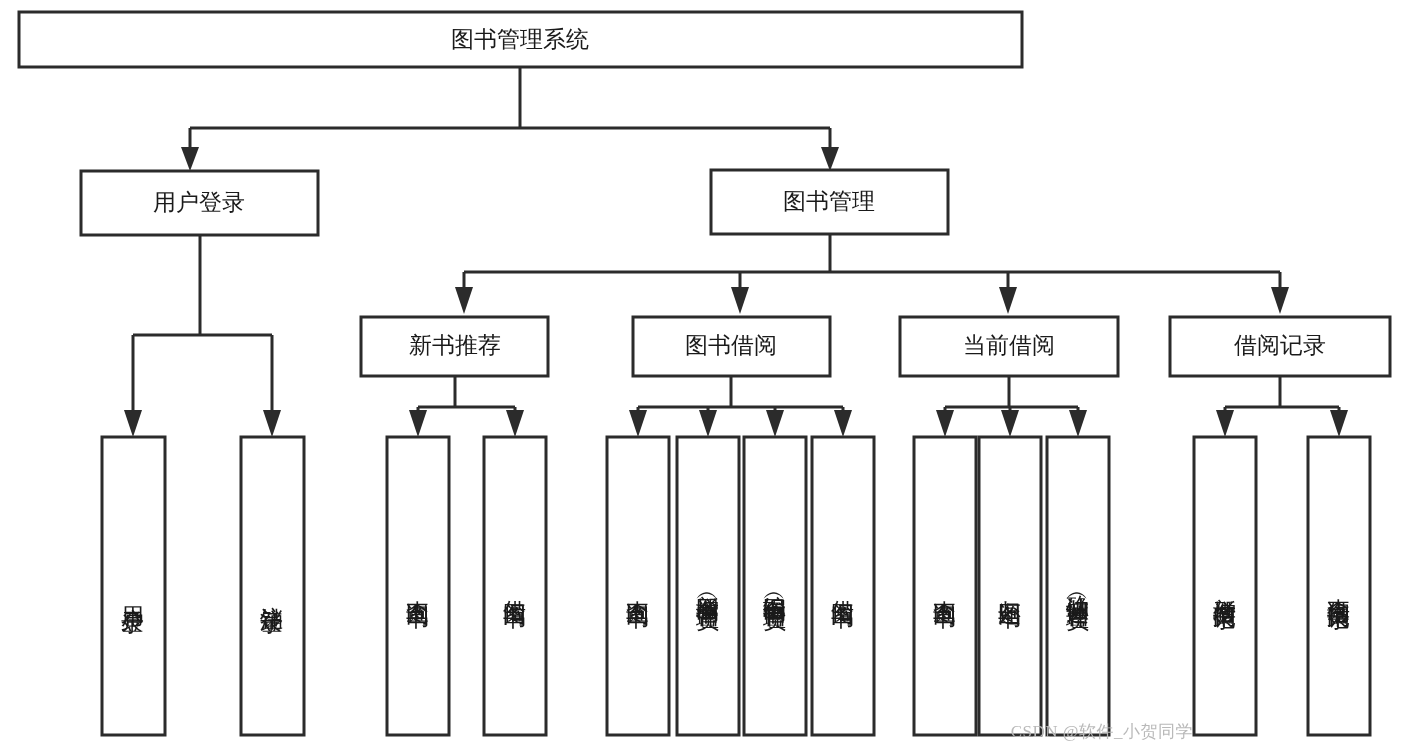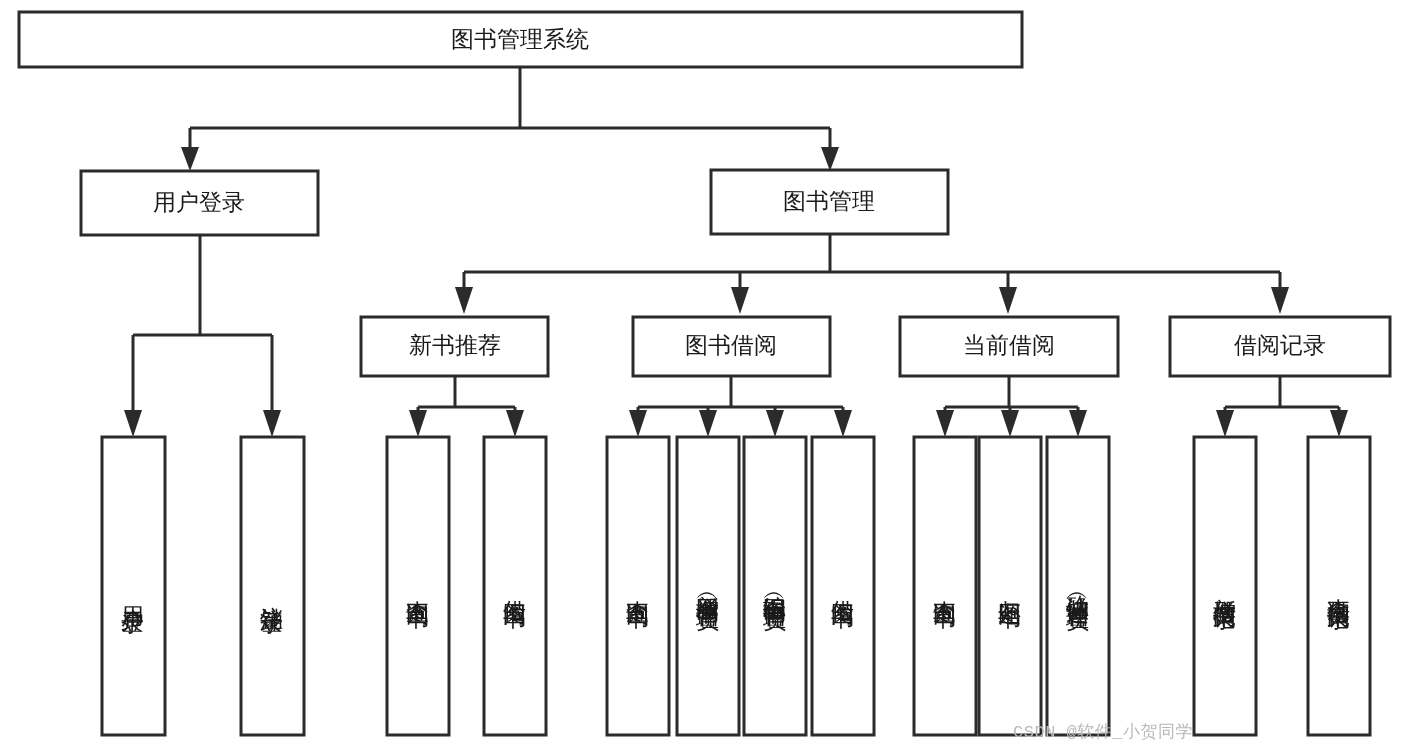--- a/index.html
+++ b/index.html
@@ -20,21 +20,21 @@
   }
   .leaf-label{
     font-family:"Liberation Sans","DejaVu Sans",sans-serif;
     font-size:23px;fill:#1a1a1a;
     text-anchor:middle;
     writing-mode:vertical-rl;
     letter-spacing:2px;
   }
   .watermark{
     position:absolute;right:8px;bottom:4px;
-    font-family:Liberation Mono, monospace;
+    font-family:Liberation Serif, serif;
     font-size:17px;color:#b9b9b9;white-space:nowrap;
     letter-spacing:0.5px;
   }
 </style>
 </head>
 <body>
 
 <div id="diagram-root">
 
   <svg id="tree" viewBox="0 0 1405 747">

